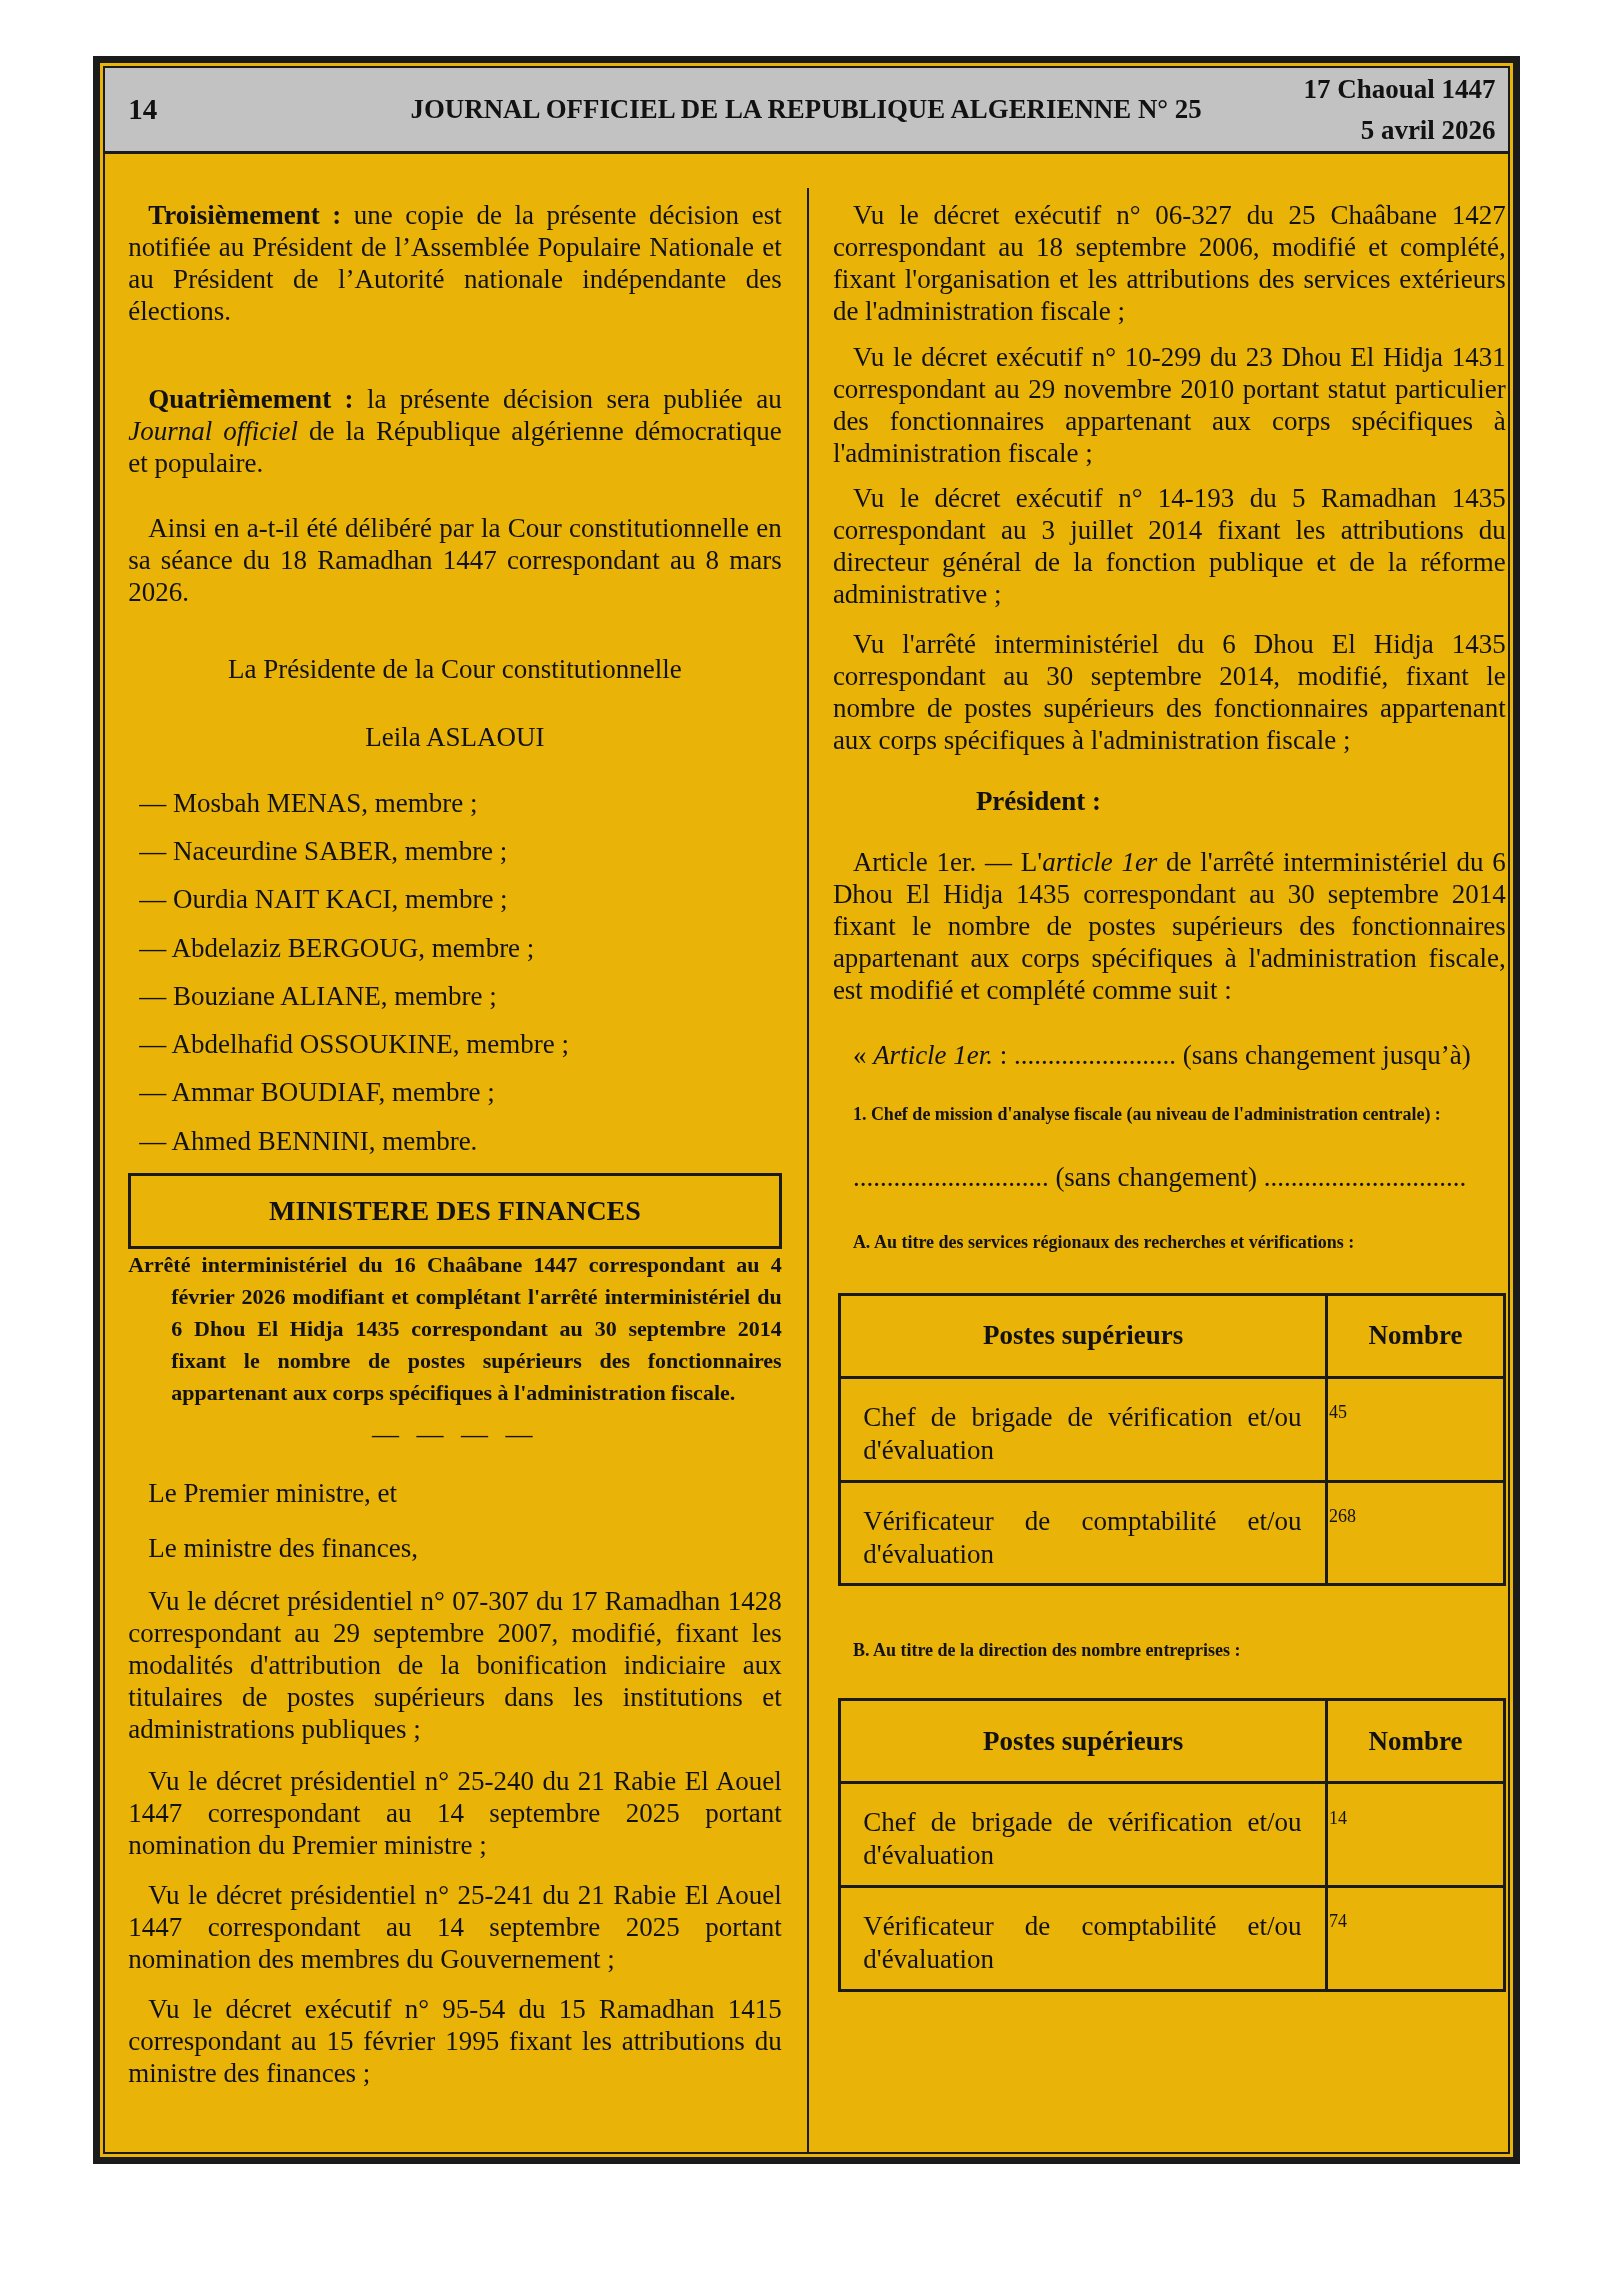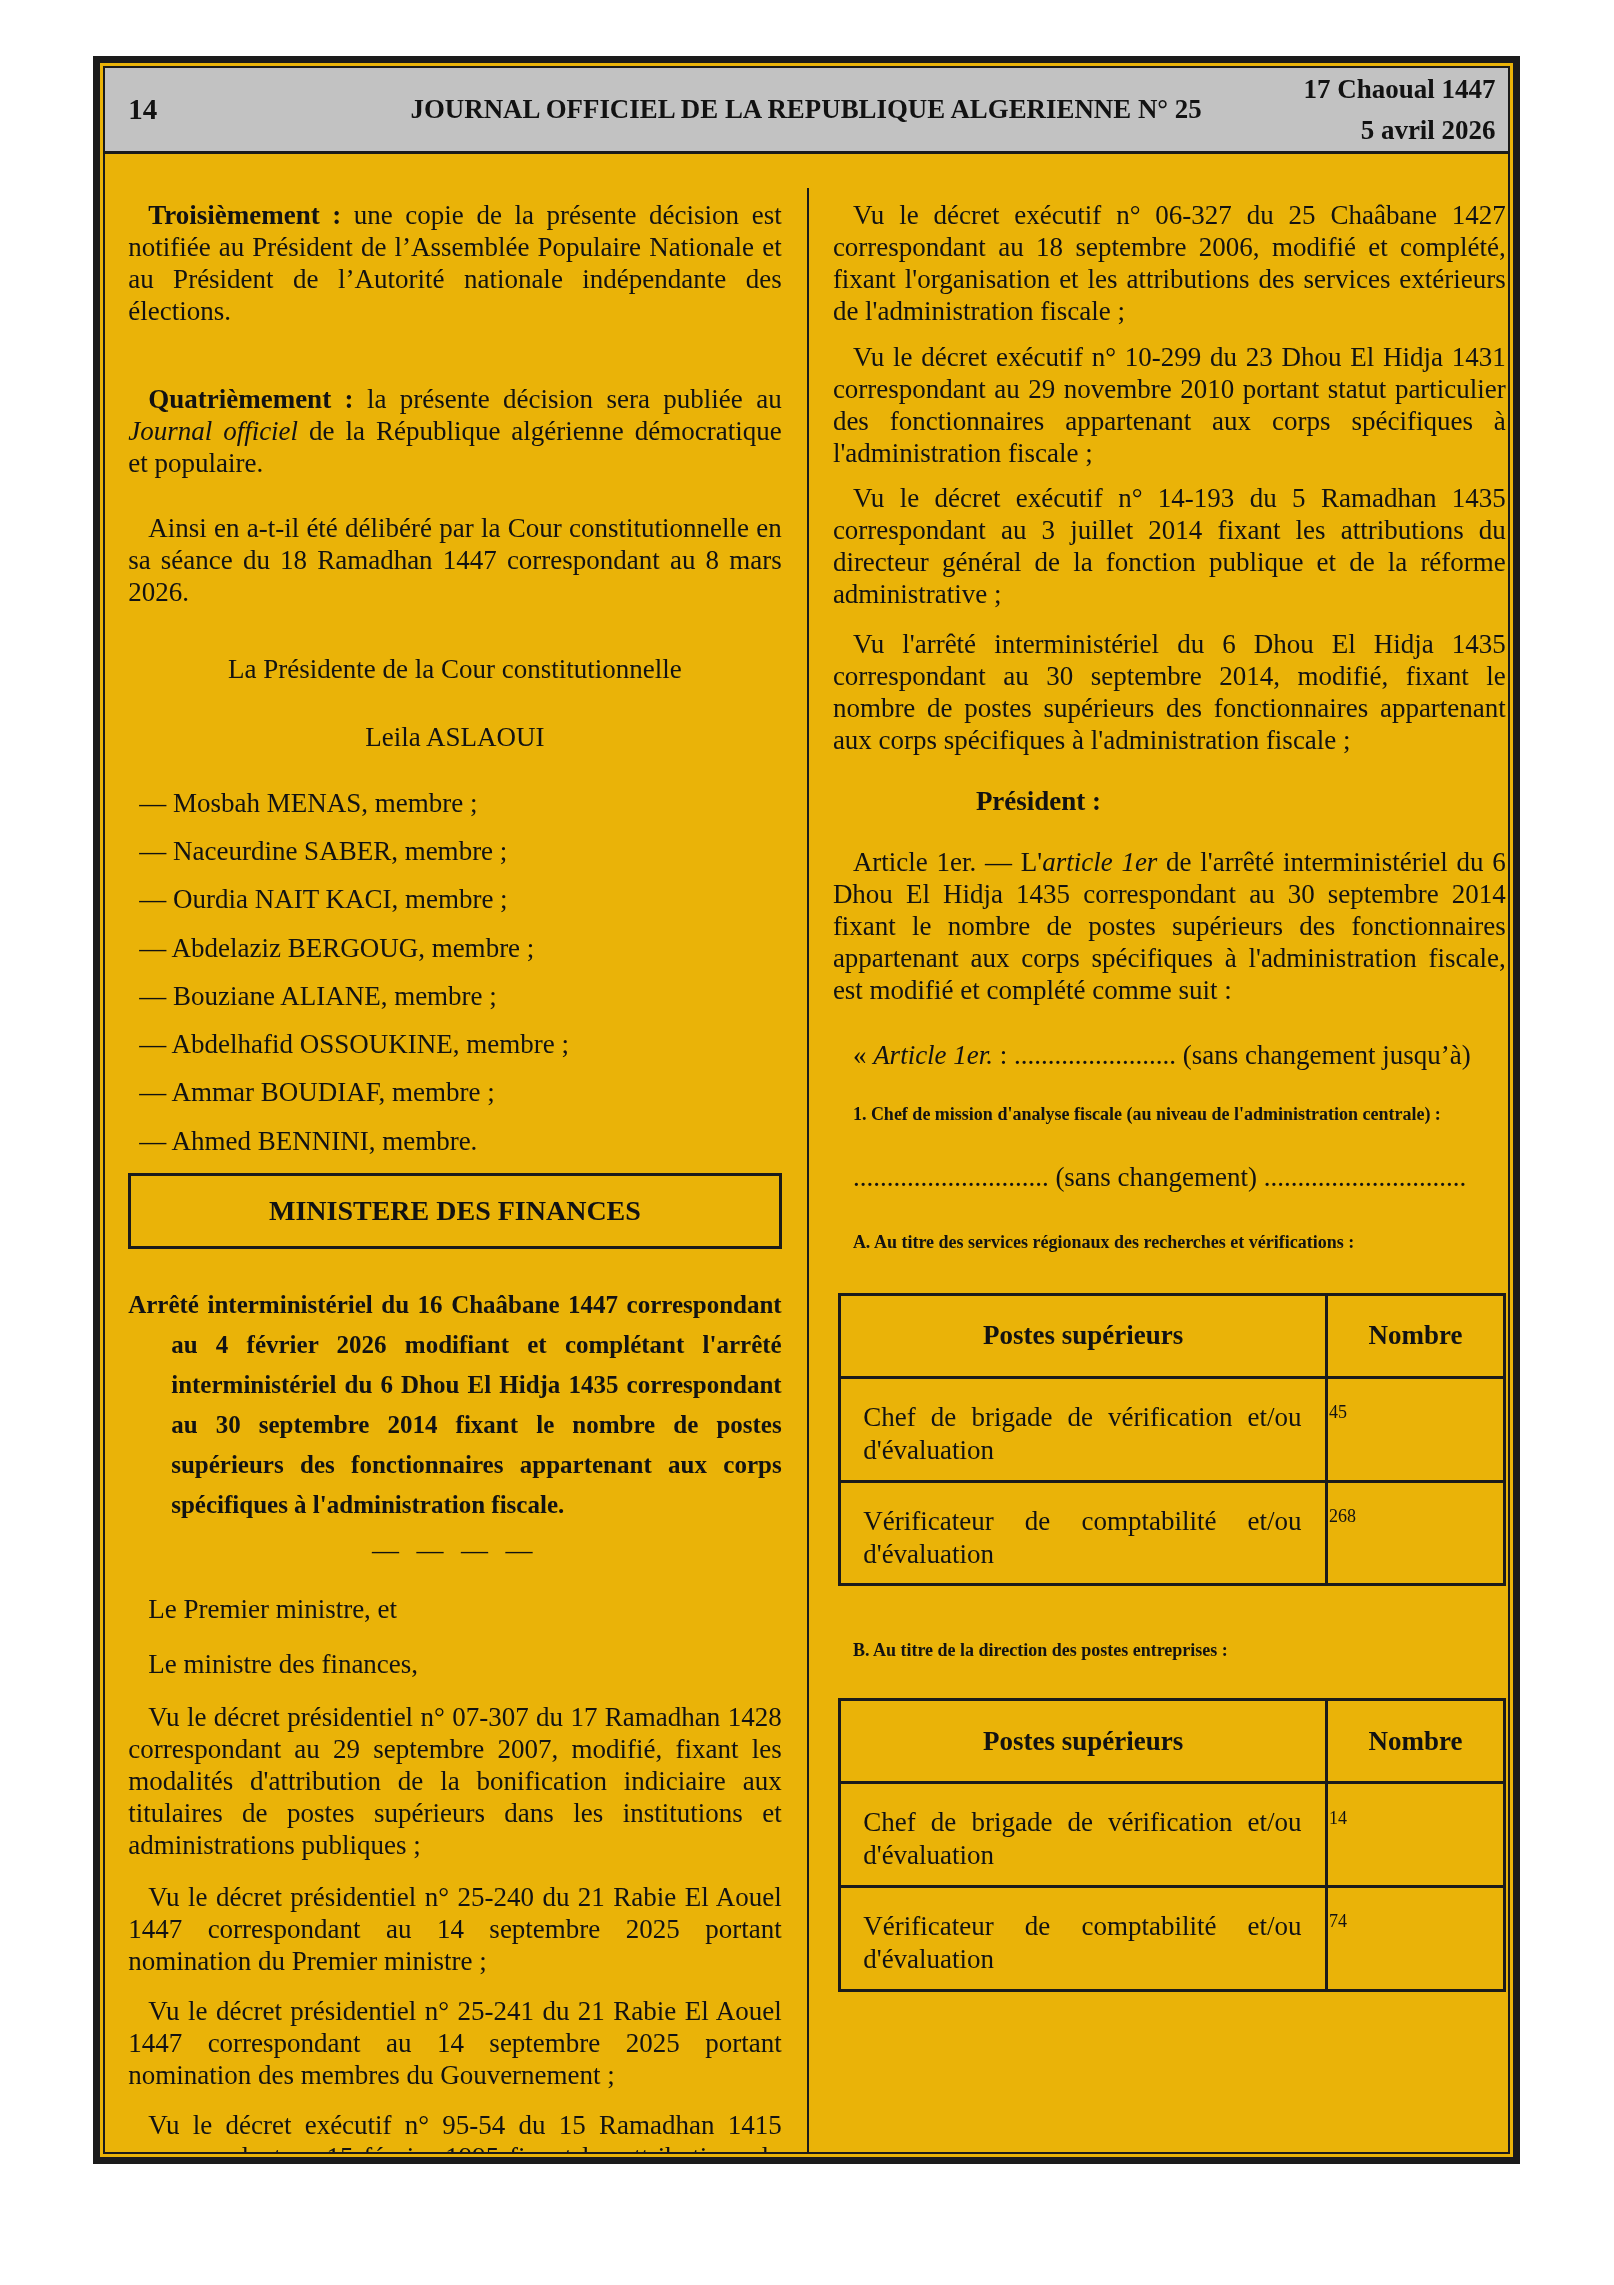--- a/index.html
+++ b/index.html
@@ -35,22 +35,22 @@
   .body{font-size:27px;line-height:32px;text-align:justify;text-indent:20px;}
   .i{font-style:italic;}
   .sig-line{font-size:27px;line-height:32px;text-align:center;}
   .sig-name{font-size:27px;line-height:32px;text-align:center;}
   .member{font-size:27px;line-height:32px;padding-left:11px;margin-bottom:16.3px;}
   .ministry-box{
     border:3.6px solid #1b1b1b;text-align:center;font-weight:bold;font-size:28px;
     padding:19px 7.2px;margin:16.3px 0 0 0;
   }
   .arrete-heading{
-    font-weight:bold;font-size:25px;line-height:40px;text-align:justify;
-    padding-left:43px;text-indent:-43px;margin-top:36px;
+    font-weight:bold;font-size:22px;line-height:32px;text-align:justify;
+    padding-left:43px;text-indent:-43px;
   }
   .dash-sep{font-size:27px;text-align:center;letter-spacing:5.4px;margin-top:9px;line-height:32px;}
   .intro{font-size:27px;line-height:32px;text-indent:20px;}
   .arretent{font-weight:bold;font-size:27px;line-height:32px;padding-left:143px;}
   .item-heading{font-weight:bold;font-size:18px;line-height:33px;text-align:justify;text-indent:20px;}
   .dotted{font-size:27px;line-height:32px;text-indent:20px;white-space:nowrap;overflow:hidden;}
   .jo-table{border-collapse:collapse;width:644px;margin-left:5.4px;table-layout:fixed;}
   .jo-table th,.jo-table td{border:3.6px solid #1b1b1b;}
   .jo-table th{font-weight:bold;font-size:27px;height:80px;text-align:center;vertical-align:middle;padding:0 5.4px;}
   .jo-table td.lbl{font-size:27px;line-height:33px;text-align:justify;
@@ -126,21 +126,21 @@
             <td class="lbl">Chef de brigade de vérification et/ou d'évaluation</td>
             <td class="val">45</td>
           </tr>
           <tr>
             <td class="lbl">Vérificateur  de  comptabilité  et/ou d'évaluation</td>
             <td class="val">268</td>
           </tr>
         </tbody>
           </table>
 
-        <p class="item-heading" style="margin-top:48px;">B. Au titre de la direction des postes entreprises :</p>
+        <p class="item-heading" style="margin-top:48px;">B. Au titre de la direction des nombre entreprises :</p>
 
         <table class="jo-table" style="margin-top:31px;">
           <tbody>
               <tr>
             <th class="col-w1">Postes supérieurs</th>
             <th class="col-w2">Nombre</th>
           </tr>
           <tr>
             <td class="lbl">Chef de brigade de vérification et/ou d'évaluation</td>
             <td class="val">14</td>

